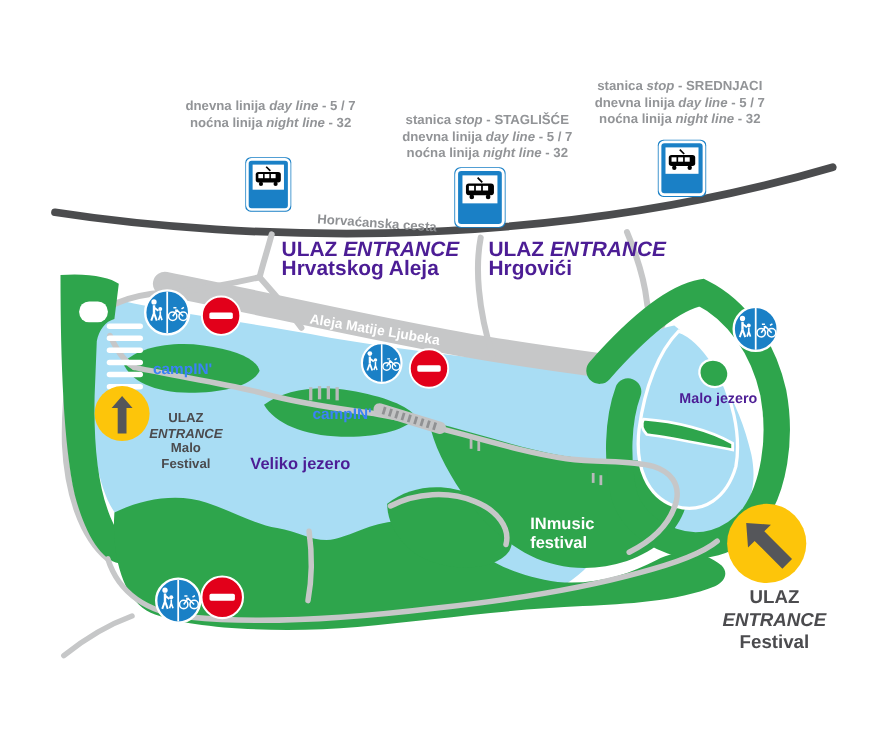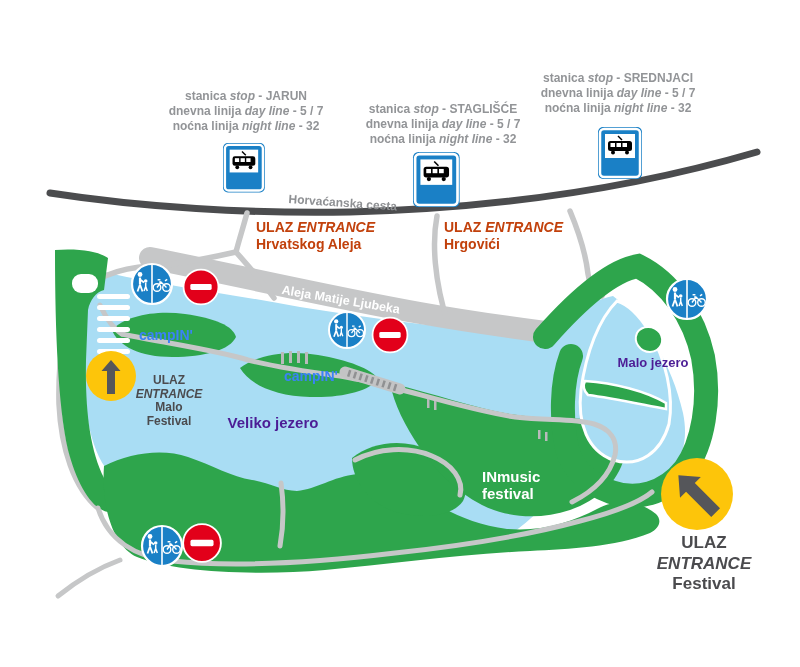--- a/index.html
+++ b/index.html
@@ -4,21 +4,21 @@
 <style>
   html,body{margin:0;padding:0;background:#fff}
   .canvas{position:relative;width:800px;height:667px;background:#fff;overflow:hidden;
           font-family:"Liberation Sans",sans-serif}
   .canvas svg{position:absolute;left:0;top:0}
   .lbl{position:absolute;font-weight:bold;white-space:nowrap}
   .station{color:#929497;font-size:12px;line-height:15px;text-align:center;transform:translateX(-50%)}
   .station i{font-style:italic}
   .roadname{color:#8E9093;font-size:12px;transform:rotate(4deg);transform-origin:left top}
   .streetname{color:#ffffff;font-size:12.5px;transform:rotate(9.5deg);transform-origin:left top}
-  .entr{color:#c2410c;font-size:14px;line-height:17px}
+  .entr{color:#4c1d95;font-size:19px;line-height:17px}
   .it{font-style:italic}
   .camp{color:#3b82f6;font-size:14px;transform:translate(-50%,-50%)}
   .lake{color:#4c1d95;transform:translate(-50%,-50%)}
   .inmusic{color:#ffffff;font-size:15px;line-height:17px}
   .campentr{color:#4B4B4E;font-size:12px;line-height:13.5px;text-align:center;transform:translateX(-50%)}
   .festentr{color:#4B4B4E;font-size:17px;line-height:20.5px;text-align:center;transform:translateX(-50%)}
 </style>
 </head>
 <body>
 
@@ -171,21 +171,20 @@
     <circle cx="111" cy="376" r="25" fill="#FDC50A"></circle>
     <use href="#uparrow" transform="translate(111,377)"></use>
   </g>
   <g>
     <circle cx="697" cy="494" r="36" fill="#FDC50A"></circle>
     <use href="#uparrow" transform="translate(697,494) rotate(-45) scale(1.55)"></use>
   </g>
 </svg>
 
 <div class="lbl station" style="left:246px;top:89px">
-  <div><span>stanica </span><i>stop</i><span> - JARUN</span></div>
   <div><span>dnevna linija </span><i>day line</i><span> - 5 / 7</span></div>
   <div><span>noćna linija </span><i>night line</i><span> - 32</span></div>
 </div>
 <div class="lbl station" style="left:443px;top:102px">
   <div><span>stanica </span><i>stop</i><span> - STAGLIŠĆE</span></div>
   <div><span>dnevna linija </span><i>day line</i><span> - 5 / 7</span></div>
   <div><span>noćna linija </span><i>night line</i><span> - 32</span></div>
 </div>
 <div class="lbl station" style="left:618px;top:71px">
   <div><span>stanica </span><i>stop</i><span> - SREDNJACI</span></div>

